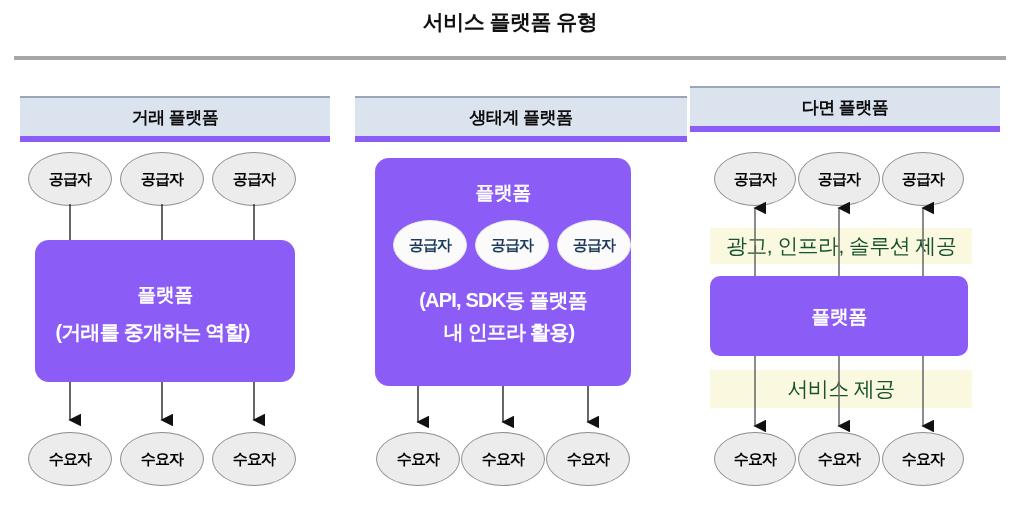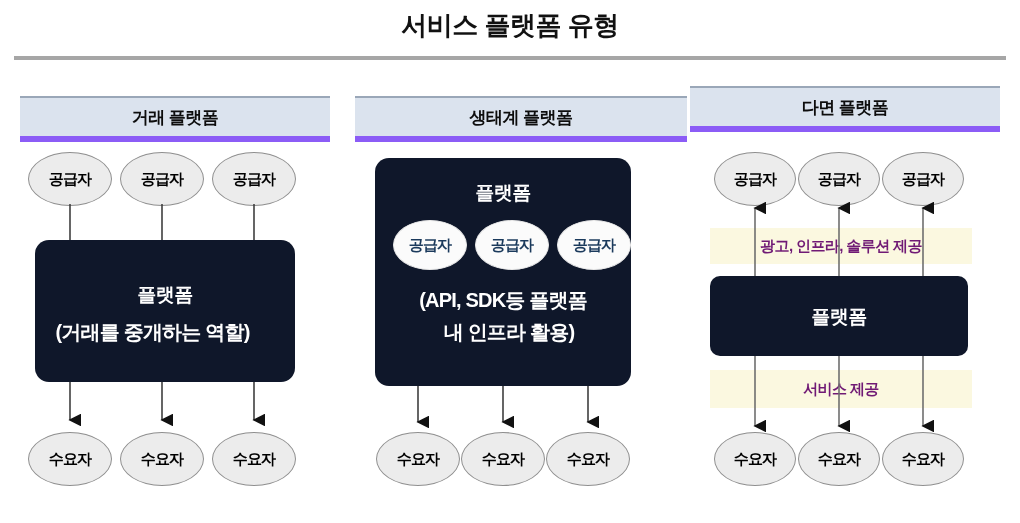--- a/index.html
+++ b/index.html
@@ -14,21 +14,21 @@
     overflow: hidden;
     font-family: "Liberation Sans", "DejaVu Sans", sans-serif;
     color: #000000;
   }
   .abs { position: absolute; }
 
   
   #page-title {
     left: 0; top: 8px; width: 1020px;
     text-align: center;
-    font-size: 26px;
+    font-size: 21px;
     font-weight: bold;
     letter-spacing: -0.5px;
     color: #111111;
   }
   #title-rule {
     left: 14px; top: 56px;
     width: 992px; height: 4px;
     background: #a6a6a6;
   }
 
@@ -67,21 +67,21 @@
     color: #000000;
   }
   .node.white {
     background: #fbfbfb;
     border: 1px solid #e8e8e8;
     color: #1b3a5c;
   }
 
   
   .platform-box {
-    background: #0f172a;
+    background: #8b5cf6;
     border-radius: 14px;
     color: #ffffff;
     box-sizing: border-box;
     text-decoration: underline;
   }
   .platform-title {
     font-size: 19px;
     font-weight: bold;
     letter-spacing: -0.5px;
     text-align: center;
@@ -98,24 +98,24 @@
 
   
   .connector { overflow: visible; }
 
   
   .flow-band {
     background: #fbf8e0;
     display: flex;
     align-items: center;
     justify-content: center;
-    font-size: 15px;
-    font-weight: bold;
+    font-size: 21px;
+    font-weight: normal;
     letter-spacing: -0.6px;
-    color: #701a75;
+    color: #14532d;
   }
 </style>
 </head>
 <body>
 
 <div class="abs" id="page-title">서비스 플랫폼 유형</div>
 <div class="abs" id="title-rule"></div>
 
 <div class="abs col-header" id="header-1">거래 플랫폼</div>
 <div class="abs col-header" id="header-2">생태계 플랫폼</div>

